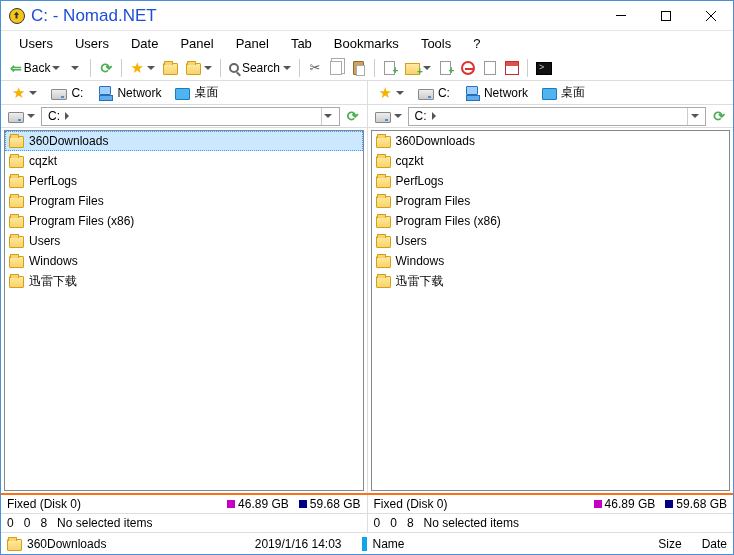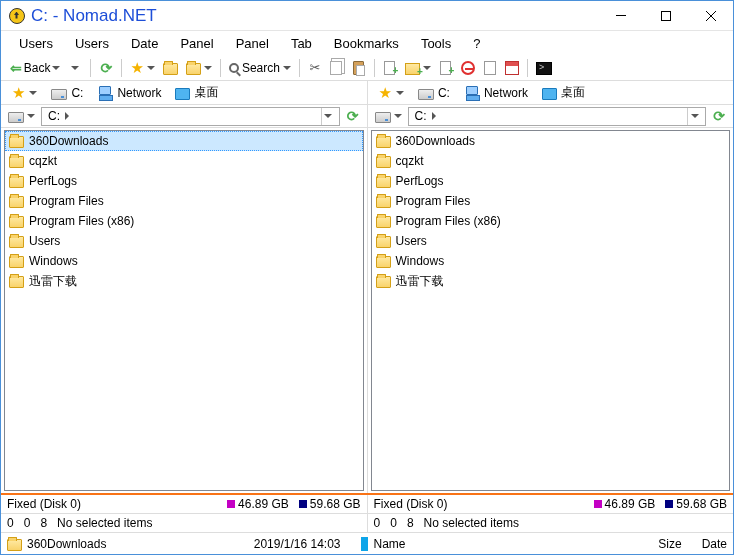--- a/index.html
+++ b/index.html
@@ -211,21 +211,21 @@
     flex: 1;
     display: flex;
     align-items: center;
     gap: 5px;
   }
   .bottombar .date { padding-right: 20px; }
   .bottombar .right {
     flex: 1;
     display: flex;
     gap: 20px;
-    border-left: 7px solid #0ea5e9;
+    border-left: 5px solid #0ea5e9;
     padding-left: 6px;
   }
   .bottombar .right .spacer { flex: 1; }
 
   
   .ico { display: inline-block; width: 16px; height: 16px; flex-shrink: 0; }
   .ico-folder {
     background: linear-gradient(#ffe9a2, #f9d36b);
     border: 1px solid #d4a017;
     border-radius: 1px;

